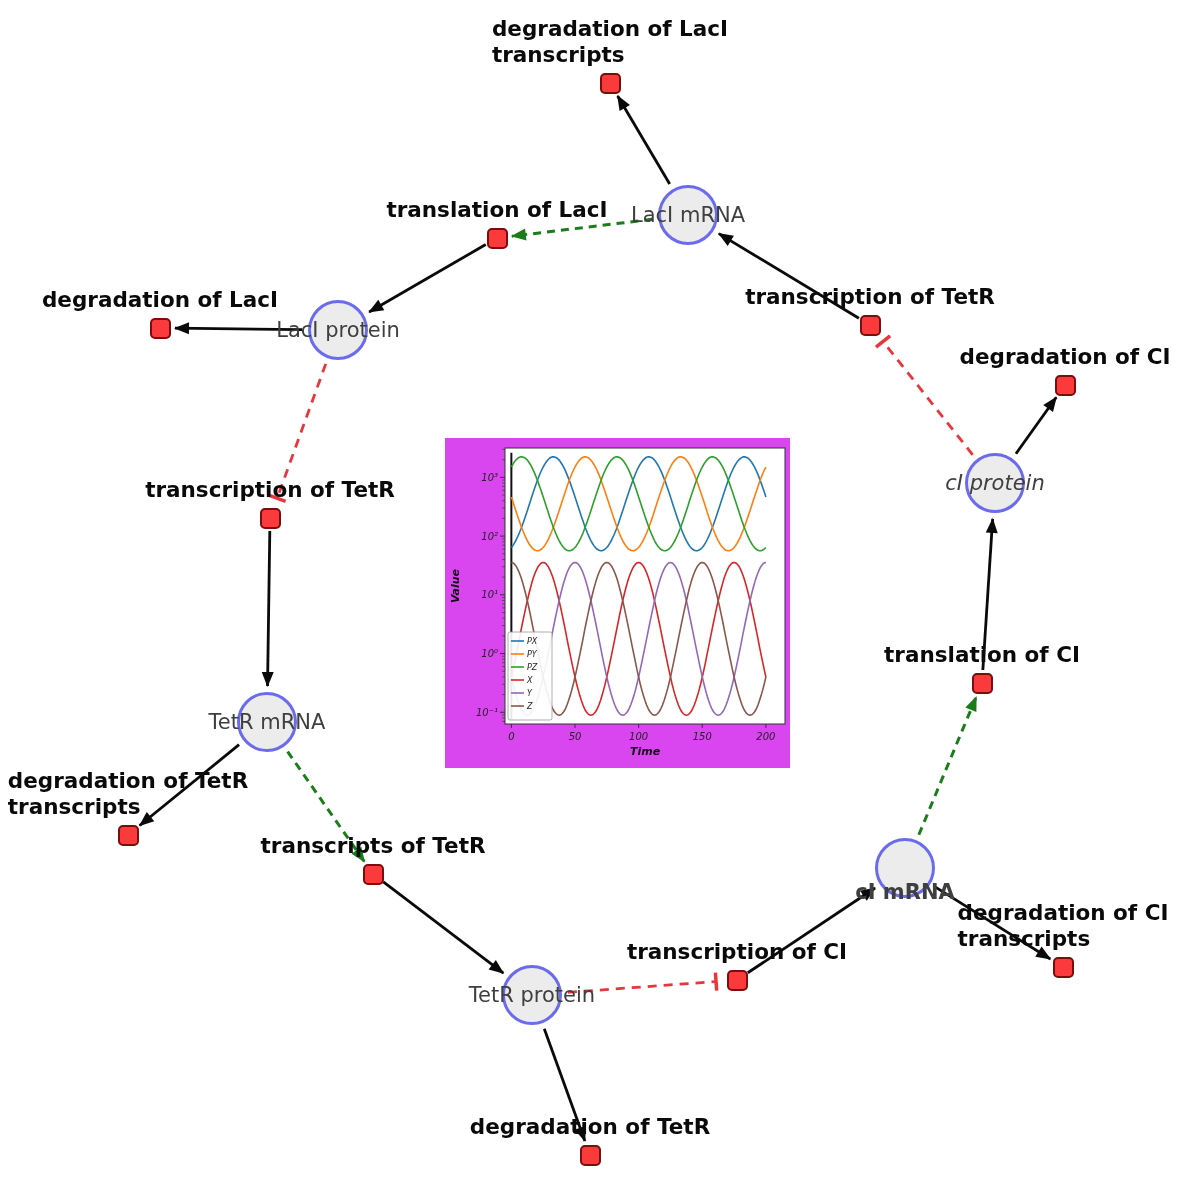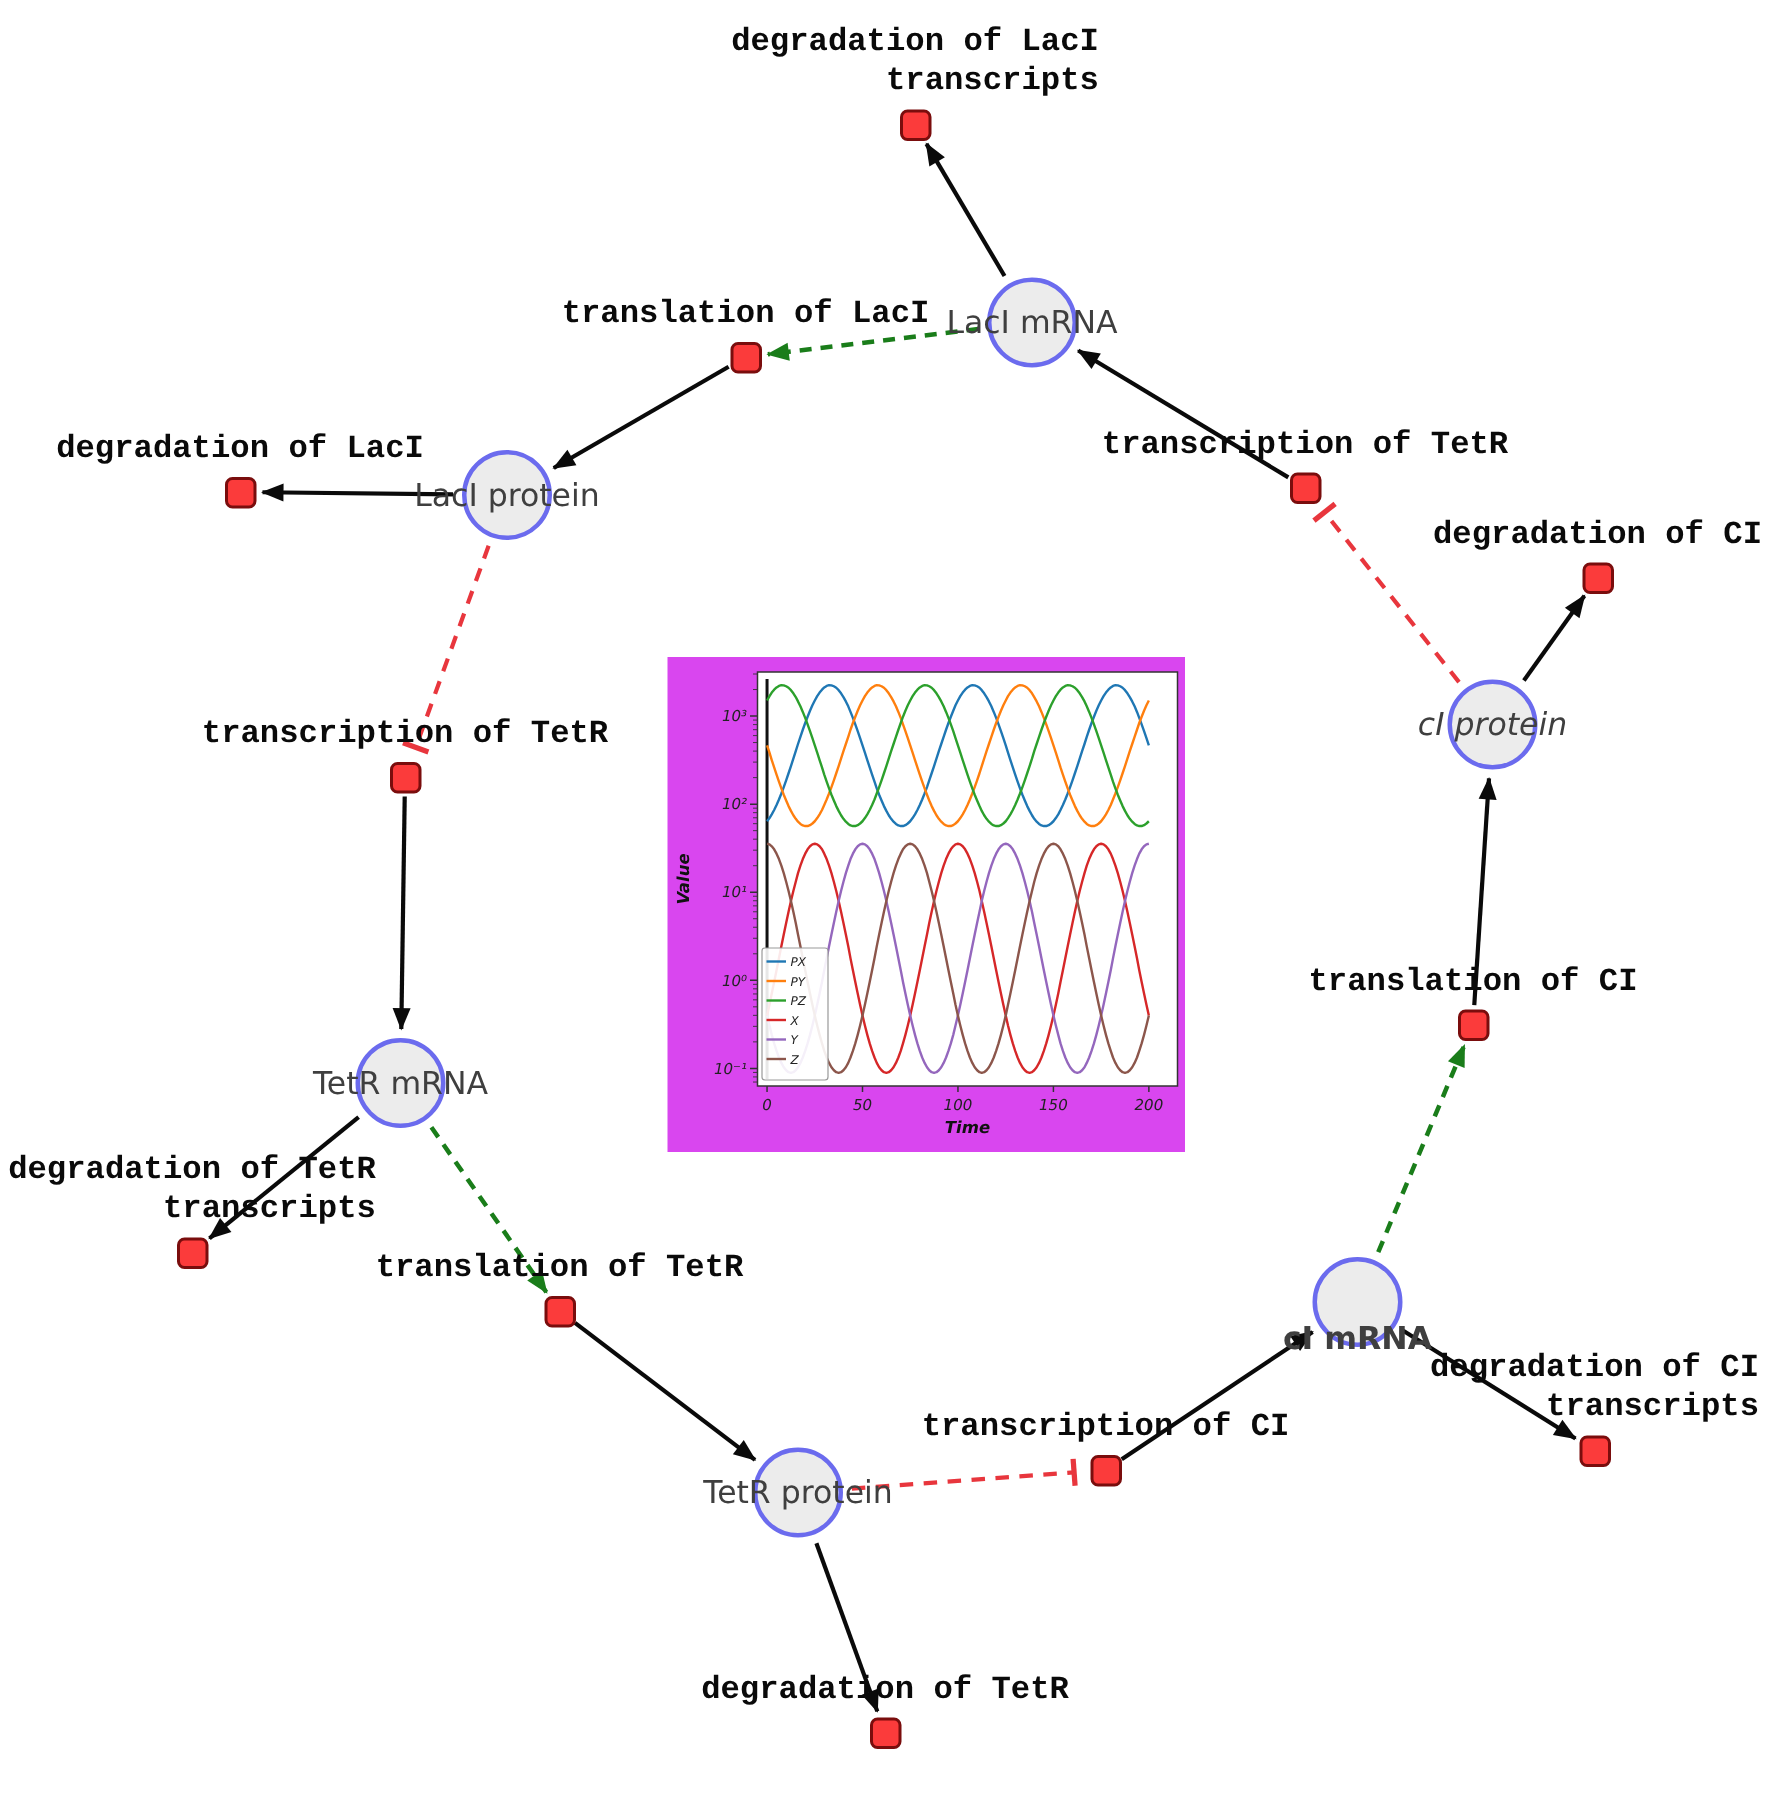--- a/index.html
+++ b/index.html
@@ -7,22 +7,22 @@
   #stage{position:relative;width:1189px;height:1200px;overflow:hidden;background:#fff;}
   #edge-layer{position:absolute;left:0;top:0;z-index:1;}
   #node-layer{position:absolute;left:0;top:0;width:100%;height:100%;z-index:2;}
   .species-node{position:absolute;width:60px;height:60px;border-radius:50%;
     border:3px solid #6b6bee;background:#ececec;box-sizing:border-box;}
   .species-label{position:absolute;transform:translate(-50%,-50%);font-size:21px;
     color:#3f3f3f;width:max-content;z-index:4;}
   .reaction-node{position:absolute;width:21px;height:21px;border:2.5px solid #7a0d0d;
     background:#fb3b3b;border-radius:5px;box-sizing:border-box;}
   .reaction-label{position:absolute;transform:translate(-50%,-100%);font-weight:bold;
-    font-size:21.5px;color:#0a0a0a;text-align:right;white-space:pre-line;
-    width:max-content;z-index:4;line-height:1.22;font-family:Liberation Mono, monospace;}
+    font-size:21.5px;color:#0a0a0a;text-align:left;white-space:pre-line;
+    width:max-content;z-index:4;line-height:1.22;}
   #inset-chart{position:absolute;left:445px;top:438px;width:345px;height:330px;
     background:#d946ef;z-index:5;font-style:italic;}
 </style>
 </head>
 <body>
 
 <div id="stage">
   <svg id="edge-layer" width="1189" height="1200">
       <defs>
         <marker id="mk-arrow-black" markerUnits="userSpaceOnUse" markerWidth="18" markerHeight="16" refX="15" refY="7" orient="auto">
@@ -79,21 +79,21 @@
       <div class="reaction-node" style="left: 1054.5px; top: 374.5px; background: rgb(251, 59, 59); border-color: rgb(122, 13, 13);"></div>
       <div class="reaction-label" style="left: 1065px; top: 370px;">degradation of CI</div>
       <div class="reaction-node" style="left: 259.5px; top: 507.5px; background: rgb(251, 59, 59); border-color: rgb(122, 13, 13);"></div>
       <div class="reaction-label" style="left: 270px; top: 503px;">transcription of TetR</div>
       <div class="reaction-node" style="left: 971.5px; top: 672.5px; background: rgb(251, 59, 59); border-color: rgb(122, 13, 13);"></div>
       <div class="reaction-label" style="left: 982px; top: 668px;">translation of CI</div>
       <div class="reaction-node" style="left: 117.5px; top: 824.5px; background: rgb(251, 59, 59); border-color: rgb(122, 13, 13);"></div>
       <div class="reaction-label" style="left: 128px; top: 820px;">degradation of TetR
 transcripts</div>
       <div class="reaction-node" style="left: 362.5px; top: 863.5px; background: rgb(251, 59, 59); border-color: rgb(122, 13, 13);"></div>
-      <div class="reaction-label" style="left: 373px; top: 859px;">translation of TetR</div>
+      <div class="reaction-label" style="left: 373px; top: 859px;">transcripts of TetR</div>
       <div class="reaction-node" style="left: 726.5px; top: 969.5px; background: rgb(251, 59, 59); border-color: rgb(122, 13, 13);"></div>
       <div class="reaction-label" style="left: 737px; top: 965px;">transcription of CI</div>
       <div class="reaction-node" style="left: 1052.5px; top: 956.5px; background: rgb(251, 59, 59); border-color: rgb(122, 13, 13);"></div>
       <div class="reaction-label" style="left: 1063px; top: 952px;">degradation of CI
 transcripts</div>
       <div class="reaction-node" style="left: 579.5px; top: 1144.5px; background: rgb(251, 59, 59); border-color: rgb(122, 13, 13);"></div>
       <div class="reaction-label" style="left: 590px; top: 1140px;">degradation of TetR</div>
     </div>
   <div id="inset-chart"><svg width="345" height="330" viewBox="0 0 345 330" font-family="DejaVu Sans, sans-serif">
         <rect x="60" y="10" width="280" height="276" fill="#ffffff" stroke="#333333" stroke-width="1"></rect>

